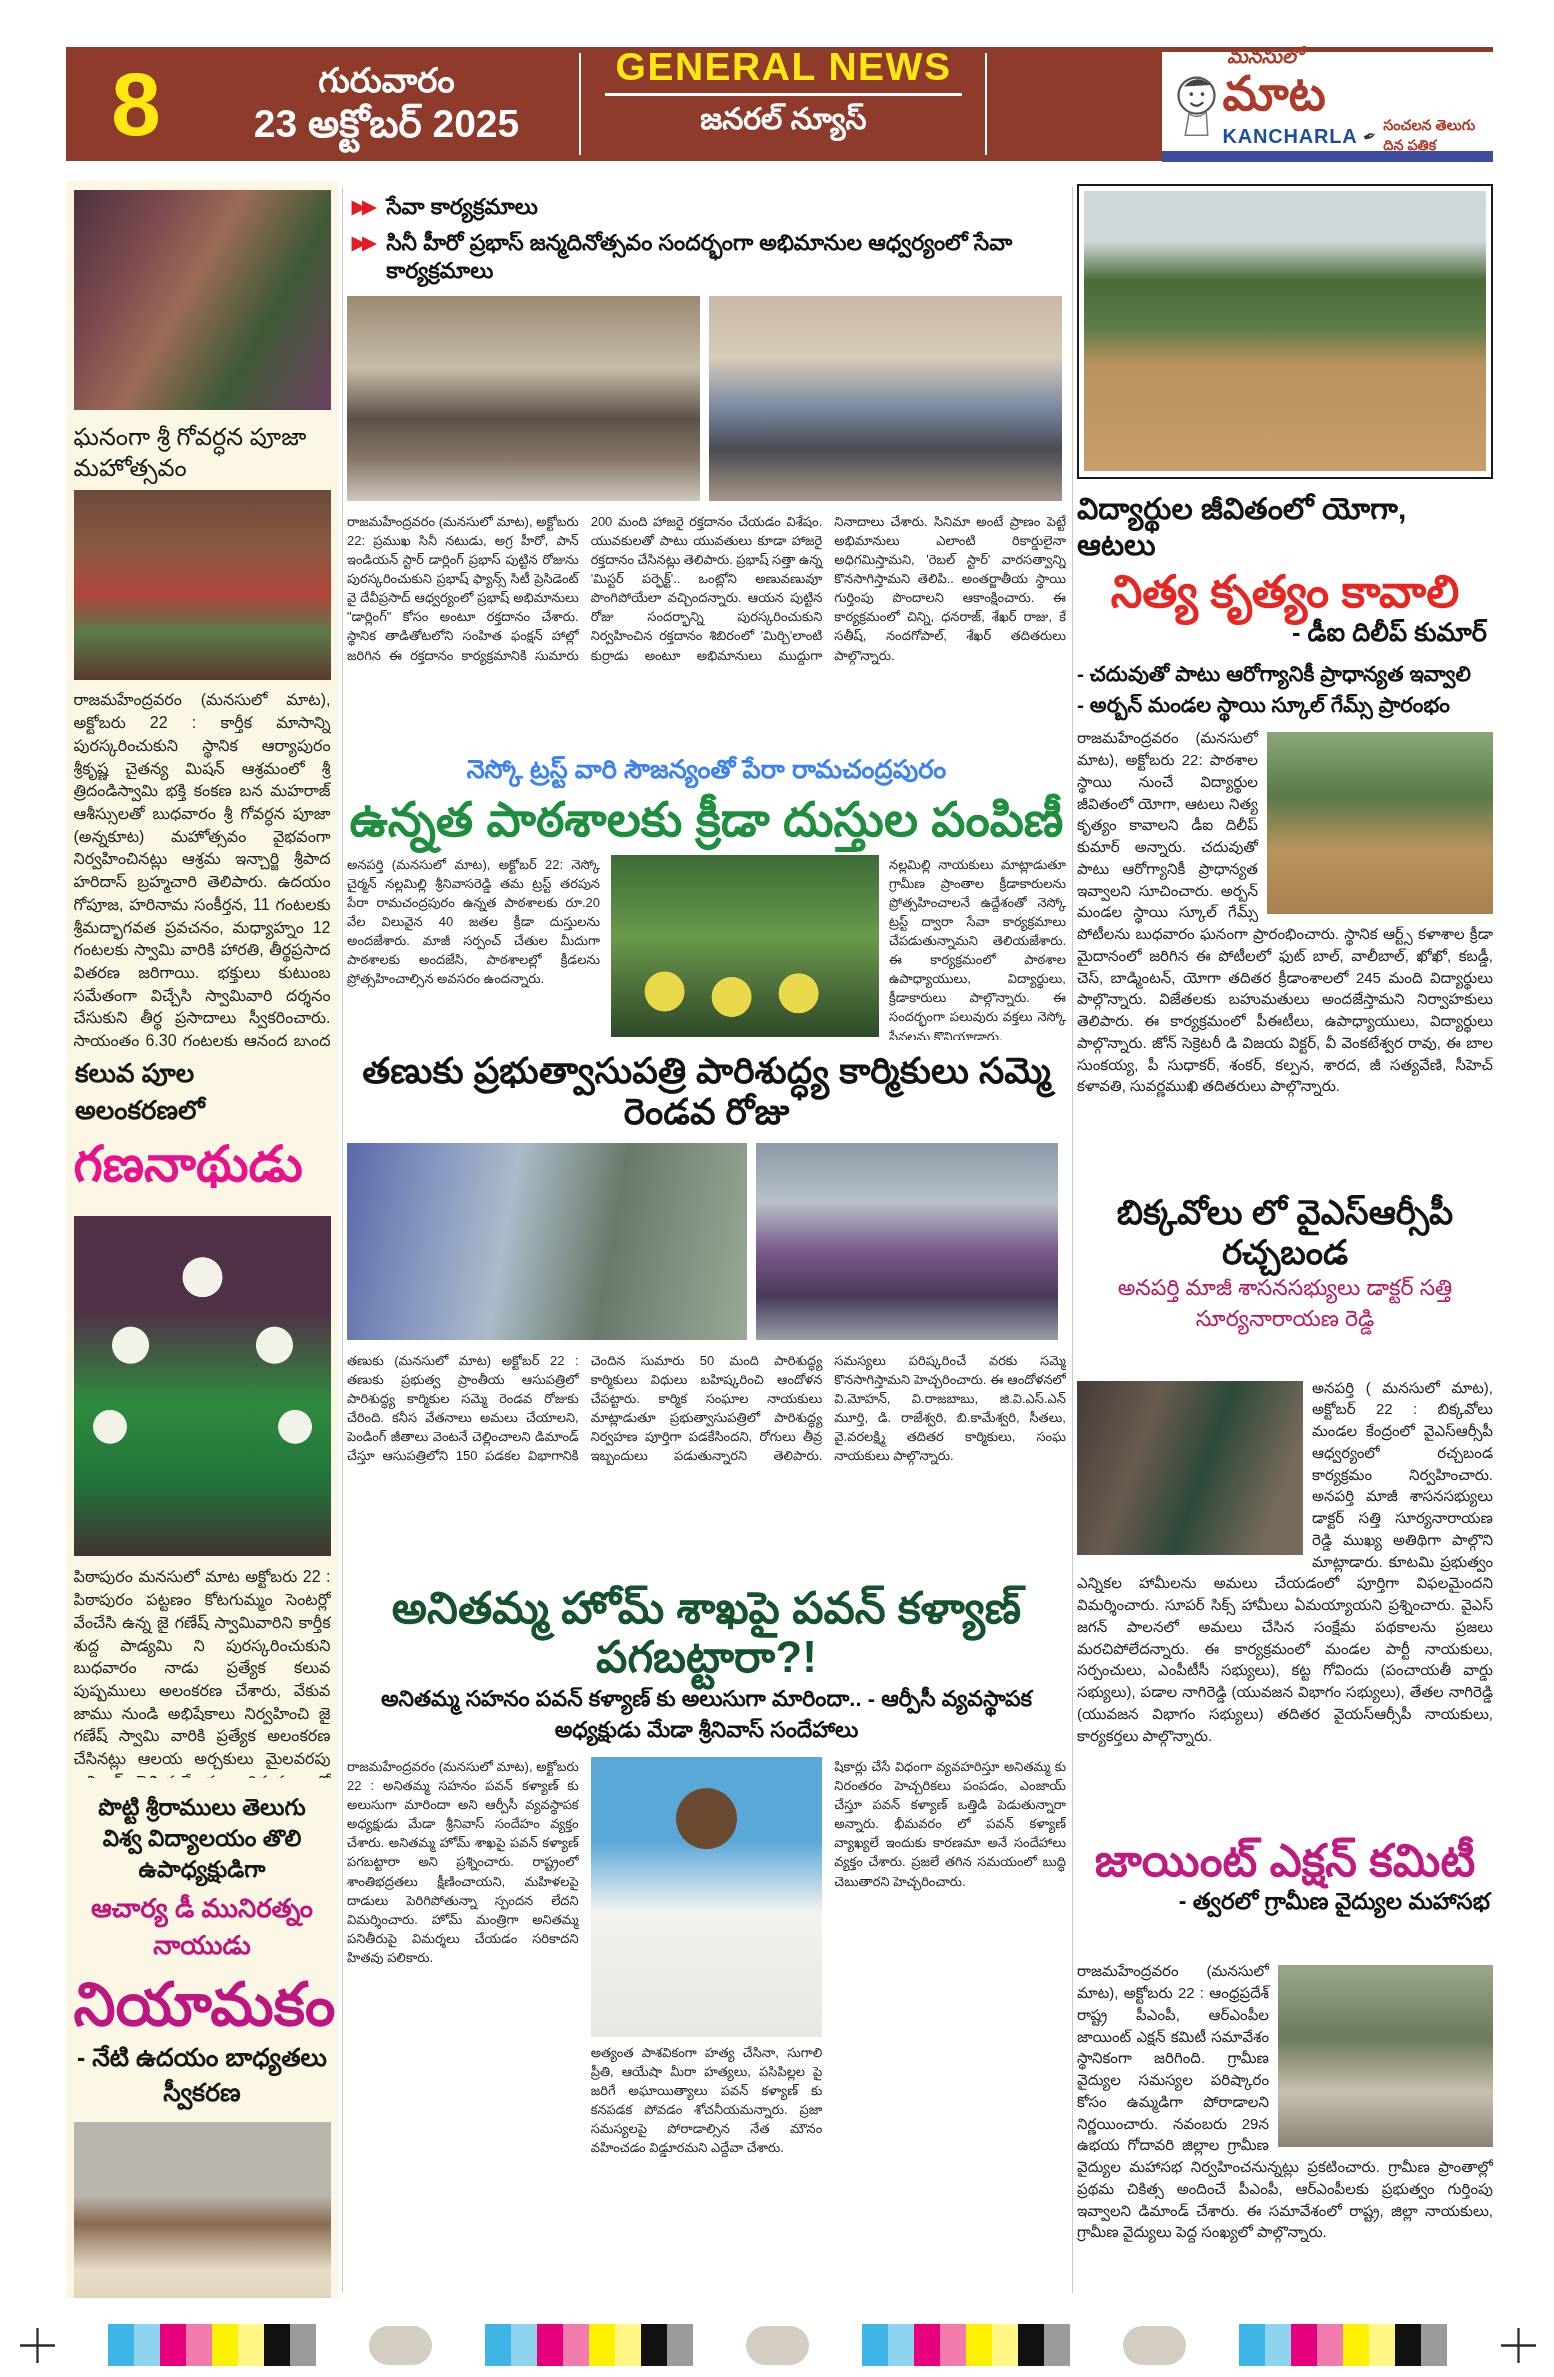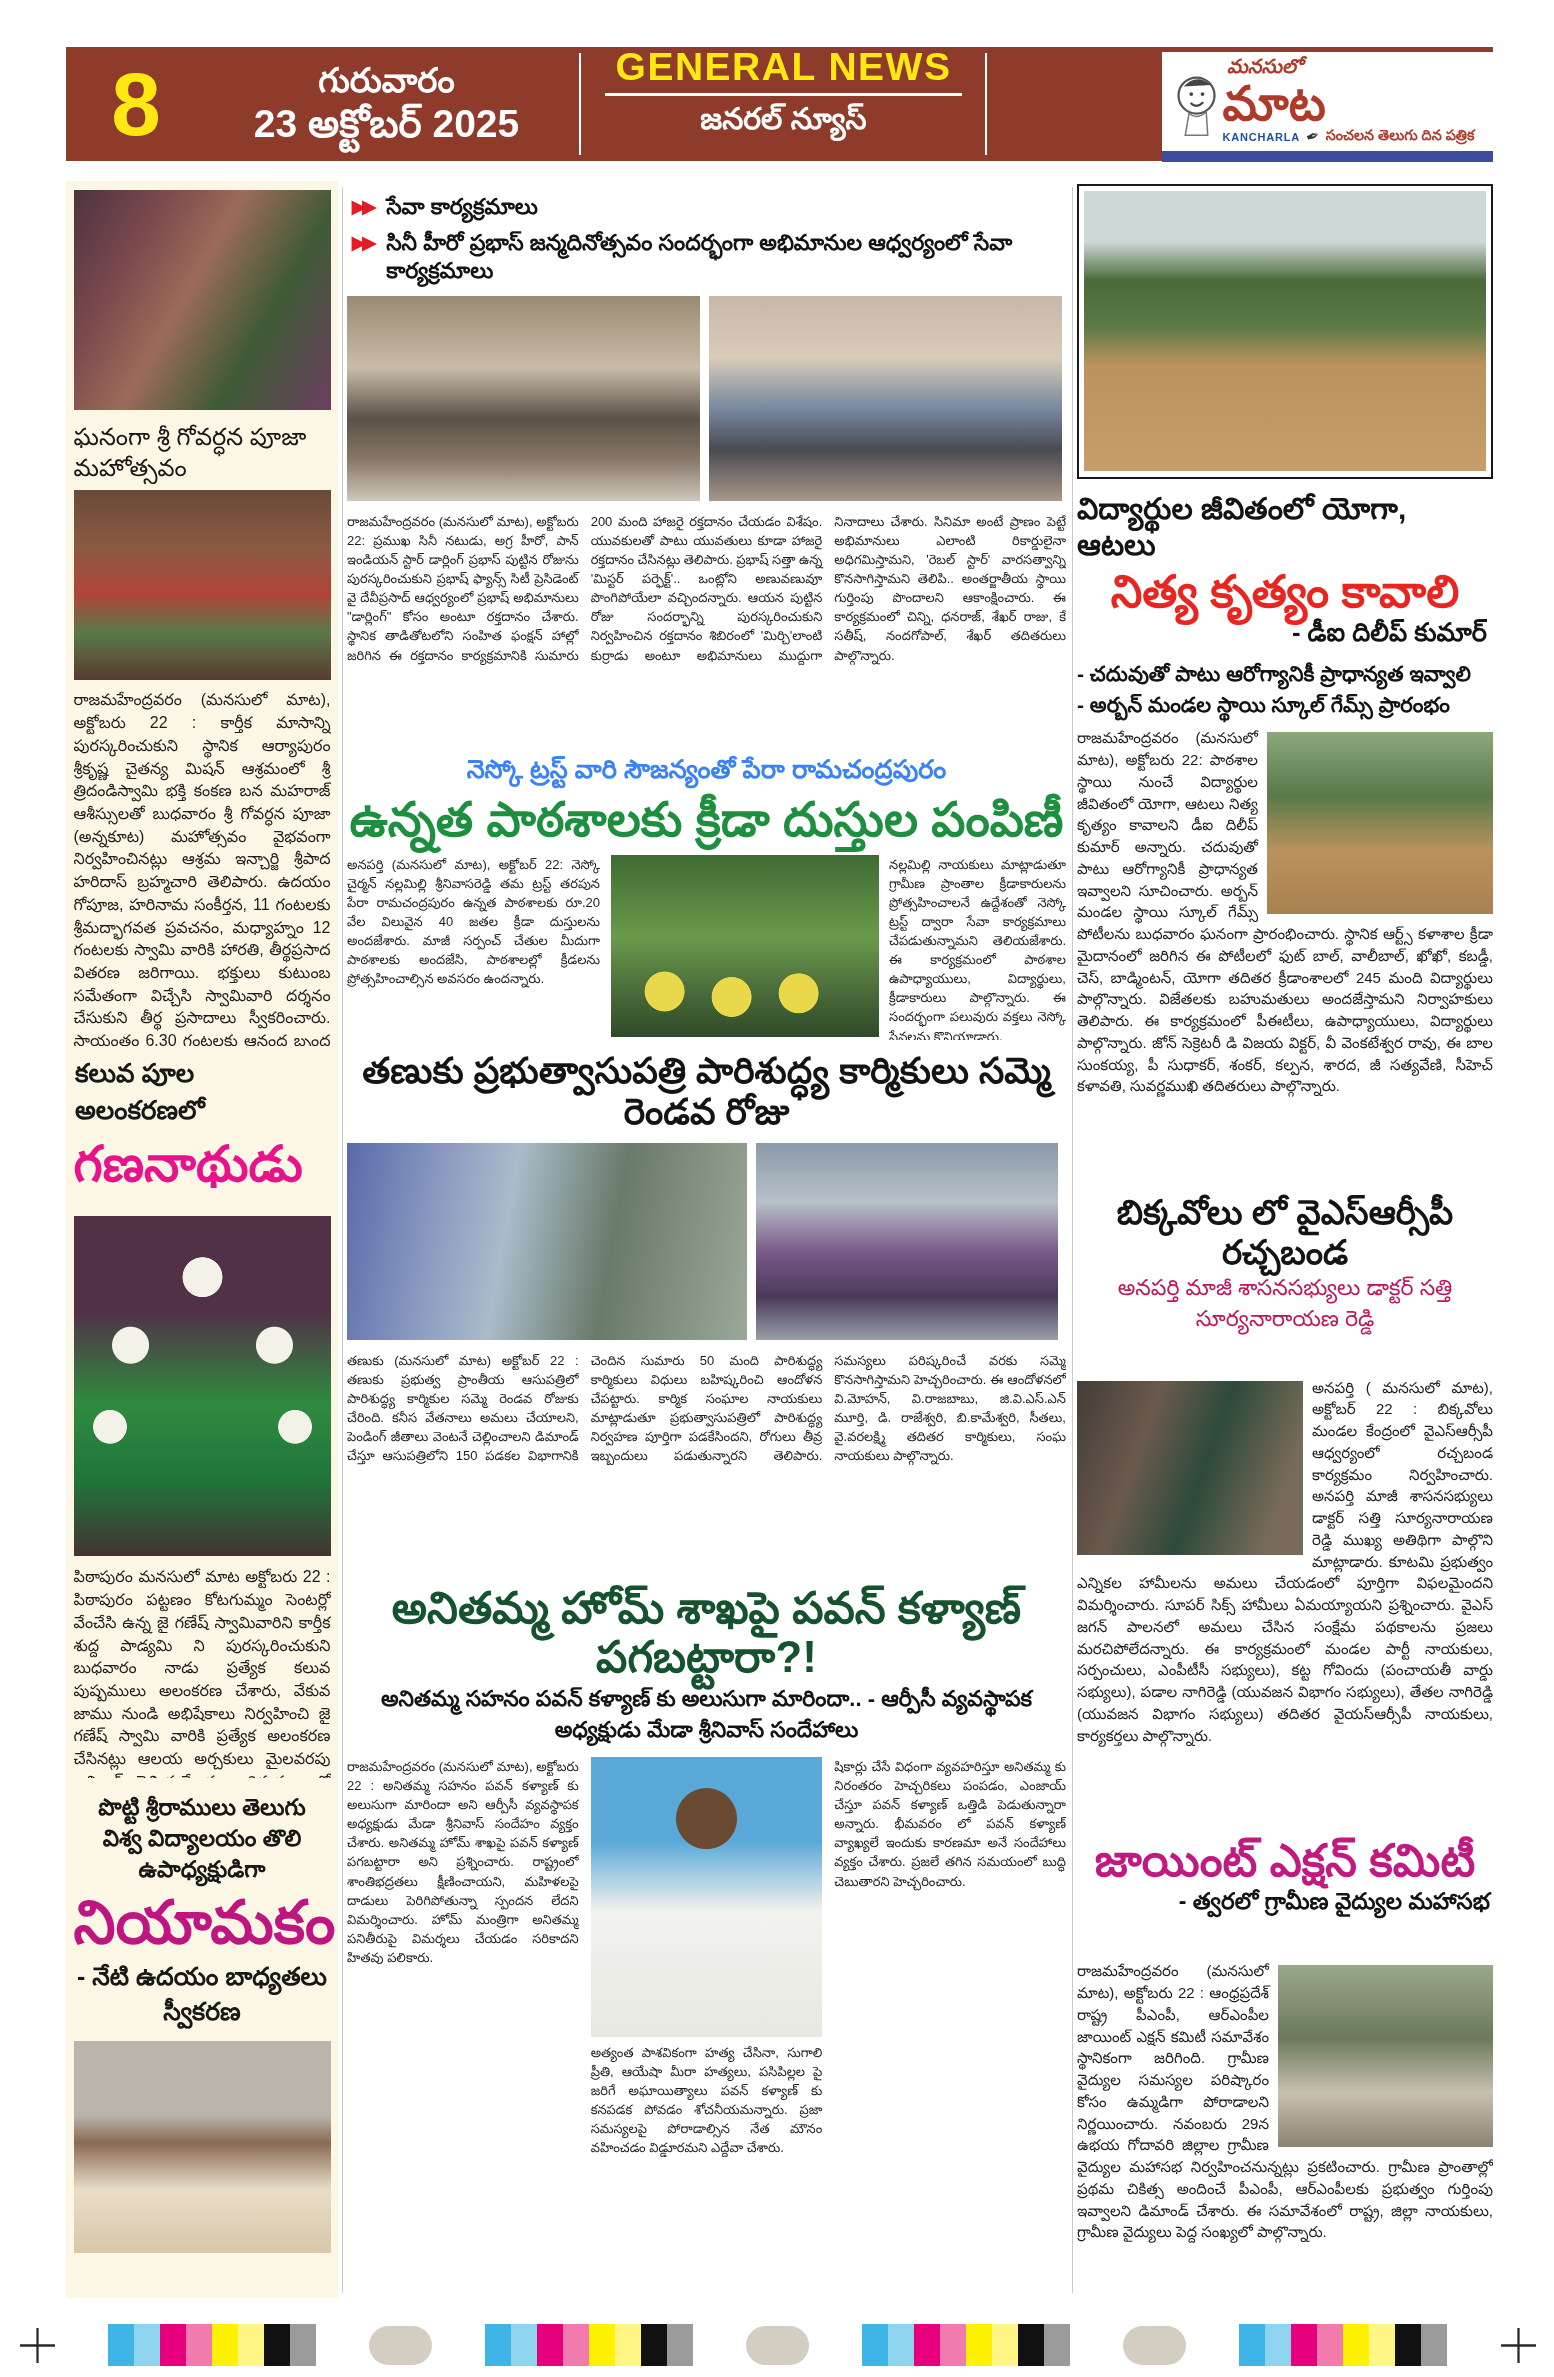--- a/index.html
+++ b/index.html
@@ -16,21 +16,21 @@
   .hvline{position:absolute;top:6px;width:1.5px;height:102px;background:#ffffff;}
   .sectionbox{position:absolute;left:519px;top:0;width:397px;height:96px;display:flex;flex-direction:column;align-items:center;justify-content:center;}
   .sec-en{font-size:39px;font-weight:bold;color:#FFE812;letter-spacing:1.5px;border-bottom:3px solid #ffffff;padding:0 10.5px 4.5px 10.5px;line-height:1.05;}
   .sec-te{font-size:30px;font-weight:bold;color:#ffffff;margin-top:6px;}
   .logo-panel{position:absolute;left:1096px;top:4.5px;width:331px;height:99px;background:#ffffff;display:flex;align-items:center;padding:3px 7.5px;}
   .logo-face{flex:0 0 53px;height:75px;}
   .logo-main{flex:1;display:flex;flex-direction:column;align-items:flex-start;justify-content:center;}
   .logo-top{font-size:19.6px;font-weight:bold;color:#B03A2A;font-style:italic;margin-left:4.5px;}
   .logo-title{font-size:48px;font-weight:bold;color:#B03A2A;line-height:0.9;}
   .logo-bottom{display:flex;align-items:center;gap:6px;margin-top:1.5px;}
-  .logo-brand{font-size:11px;font-weight:bold;color:#1D4E9E;letter-spacing:0.8px;}
+  .logo-brand{font-size:20px;font-weight:bold;color:#1D4E9E;letter-spacing:0.8px;}
   .logo-tagline{font-size:14.3px;font-weight:bold;color:#B03A2A;}
   .pen-icon{font-size:16.5px;color:#333;transform:rotate(-20deg);display:inline-block;}
   .logo-bluestrip{position:absolute;left:1096px;top:104px;width:331px;height:10.5px;background:#3E4C9E;}
 
   
   .leftcol{position:absolute;left:66px;top:181px;width:272px;height:2117px;background:#FCF7E4;padding:9px 7.5px;overflow:hidden;}
   .midcol{position:absolute;left:347px;top:185px;width:719px;height:2113px;overflow:hidden;}
   .rightcol{position:absolute;left:1077px;top:184px;width:416px;height:2115px;overflow:hidden;}
   .vdiv{position:absolute;top:187px;width:0.8px;height:2106px;background:#c9c9c9;}
 
@@ -162,20 +162,21 @@
 
     <div class="lc-kicker">కలువ పూల అలంకరణలో</div>
     <div class="lc-pink">గణనాథుడు</div>
     <div class="photo ph-ganesh"></div>
     <div class="body-text" style="height:212px;margin-top:10.5px">పిఠాపురం మనసులో మాట అక్టోబరు 22 : పిఠాపురం పట్టణం కోటగుమ్మం సెంటర్లో వేంచేసి ఉన్న జై గణేష్ స్వామివారిని కార్తీక శుద్ద పాడ్యమి ని పురస్కరించుకుని బుధవారం నాడు ప్రత్యేక కలువ పుష్పములు అలంకరణ చేశారు, వేకువ జాము నుండి అభిషేకాలు నిర్వహించి జై గణేష్ స్వామి వారికి ప్రత్యేక అలంకరణ చేసినట్లు ఆలయ అర్చకులు మైలవరపు అవినాష్ తెలియజేశారు, అధిక సంఖ్యలో భక్తులు విచ్చేసి జై గణేష్ స్వామి వారిని దర్శించుకున్నారు.</div>
 
     <div class="appoint-k">
       <div>పొట్టి శ్రీరాములు తెలుగు</div>
       <div>విశ్వ విద్యాలయం తొలి ఉపాధ్యక్షుడిగా</div>
     </div>
+    <div class="appoint-name">ఆచార్య డీ మునిరత్నం నాయుడు</div>
     <div class="appoint-head">నియామకం</div>
     <div class="appoint-deck">- నేటి ఉదయం బాధ్యతలు స్వీకరణ</div>
     <div class="photo ph-portrait"></div>
 
   </aside>
 
   <section class="midcol">
     <div class="bullet-row">
       <span class="bullet-glyph">▶▶</span>
       <span class="bullet-text">సేవా కార్యక్రమాలు</span>

